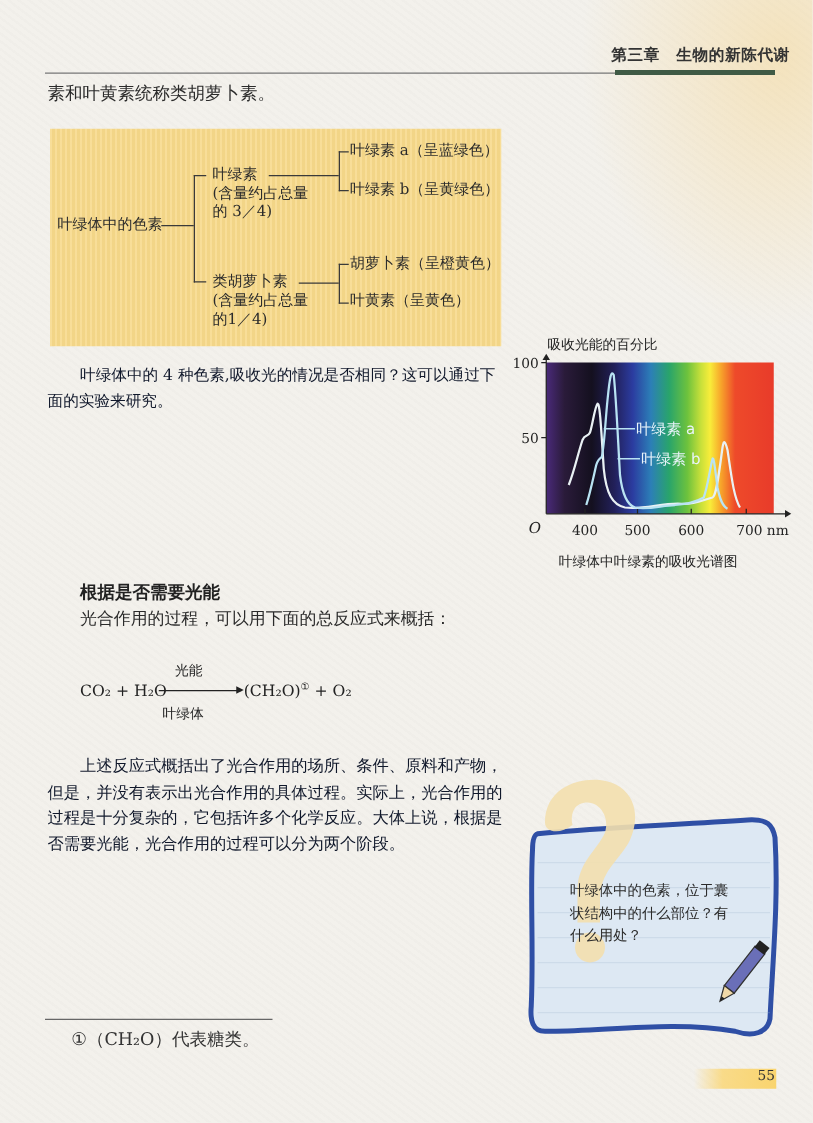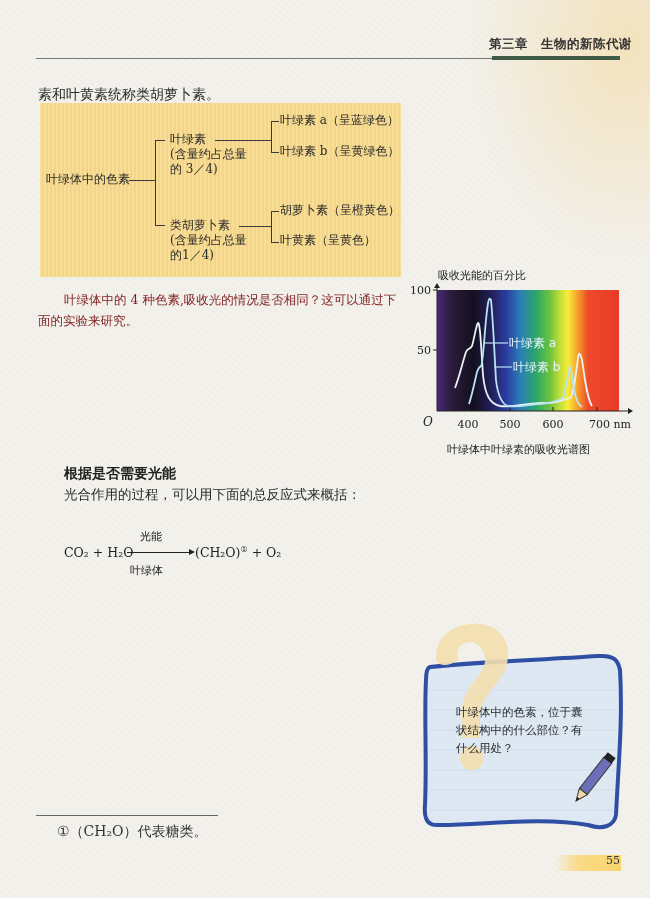--- a/index.html
+++ b/index.html
@@ -13,35 +13,35 @@
     font-family: "DejaVu Serif", "Liberation Serif", serif;
     color: #2a2a2a;
   }
   .abs { position: absolute; }
 
   
   .header-title { left: 489px; top: 36px; font-size: 12.5px; font-weight: bold; color: #333; letter-spacing: 0.5px; white-space: nowrap; }
   .header-line { left: 36px; top: 58px; width: 456px; height: 1px; background: #777; }
   .header-bar { left: 492px; top: 56px; width: 128px; height: 4px; background: #3f5a45; }
 
-  .intro { left: 38px; top: 66px; font-size: 14px; white-space: nowrap; margin-top: 20px; }
+  .intro { left: 38px; top: 66px; font-size: 14px; white-space: nowrap; }
 
   
   .tree-box {
     left: 40px; top: 103px; width: 361px; height: 174px;
     background: #f7d98a;
     background-image: repeating-linear-gradient(90deg, rgba(255,255,255,0.12) 0 2px, rgba(0,0,0,0.02) 2px 4px);
   }
   .tree-text { font-size: 12px; color: #2b2b2b; white-space: nowrap; line-height: 15px; }
   .tline { background: #3a3a3a; position: absolute; }
   .chart-title { left: 438px; top: 268px; font-size: 11px; color: #222; white-space: nowrap; }
   .chart-caption { left: 447px; top: 442px; font-size: 11px; color: #222; white-space: nowrap; }
 
   
-  .para { font-size: 12.5px; line-height: 20.5px; color: #7f1d1d; }
+  .para { font-size: 12.5px; line-height: 20.5px; color: #0f172a; }
   .para-a { left: 38px; top: 290px; width: 362px; }
   .para-b { left: 38px; top: 604px; width: 372px; font-size: 13px; line-height: 20.7px; }
   .indent { text-indent: 26px; }
   .section-title { left: 64px; top: 465px; font-size: 14px; font-weight: bold; font-family: "DejaVu Sans", "Liberation Sans", sans-serif; color: #222; }
   .section-intro { left: 64px; top: 486px; font-size: 13.5px; color: #2a2a2a; white-space: nowrap; }
 
   
   .eq { font-size: 12.5px; color: #222; white-space: nowrap; }
   .eq sup { font-size: 8px; }
   .dotted { text-emphasis: filled dot; -webkit-text-emphasis: filled dot; text-emphasis-position: under; -webkit-text-emphasis-position: under; }
@@ -157,20 +157,21 @@
 <div class="abs section-intro">光合作用的过程，可以用下面的总反应式来概括：</div>
 
 <div class="abs eq" style="left:64px; top:545px;">CO₂ + H₂O</div>
 <div class="abs eq" style="left:140px; top:529px; font-size:11px;">光能</div>
 <div class="abs" style="left:127px; top:552px; width:66px; height:1px; background:#222;"></div>
 <div class="abs" style="left:189px; top:549px; width:0; height:0; border-top:3px solid transparent; border-bottom:3px solid transparent; border-left:6px solid #222;"></div>
 <div class="abs eq" style="left:130px; top:563px; font-size:11px;">叶绿体</div>
 <div class="abs eq" style="left:195px; top:545px;"><span>(CH₂O)</span><sup>①</sup><span> + O₂</span></div>
 
 <div class="abs para para-b">
+  <p class="indent">上述反应式概括出了光合作用的场所、条件、原料和产物，但是，并没有表示出光合作用的具体过程。实际上，光合作用的过程是十分复杂的，它包括许多个化学反应。大体上说，根据是否需要光能，光合作用的过程可以分为两个阶段。</p>
 </div>
 
 <svg class="abs qcard" width="220" height="225" viewBox="0 0 220 225">
 
   <path d="M12,47 C60,42 120,40 180,36 C196,35 200,40 202,50 C205,100 200,150 198,195 C196,206 185,210 170,205 C120,196 60,206 18,205 C8,205 6,196 7,185 C9,140 6,95 8,60 C8,52 9,48 12,47 Z" fill="#dde8f3" stroke="#2f4fa5" stroke-width="4"></path>
 
   <g opacity="0.25" stroke="#9fb6cf" stroke-width="1">
     <line x1="12" y1="70" x2="198" y2="70"></line>
       <line x1="12" y1="90" x2="198" y2="90"></line>
     <line x1="12" y1="110" x2="198" y2="110"></line>

